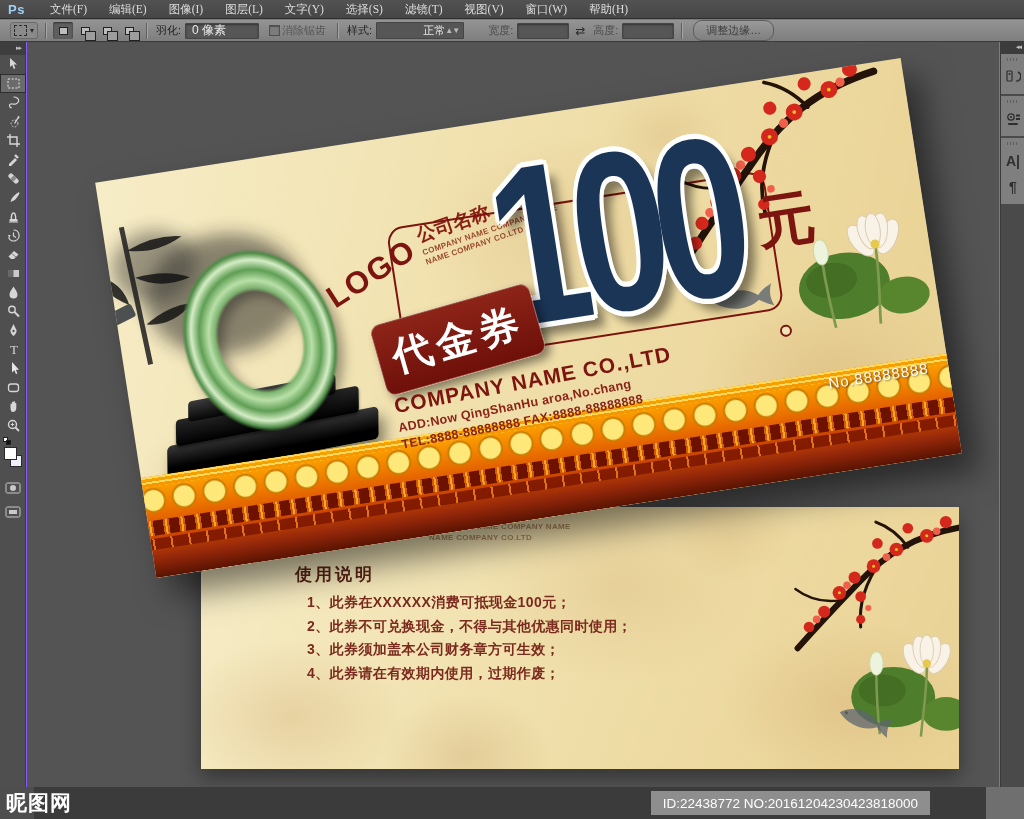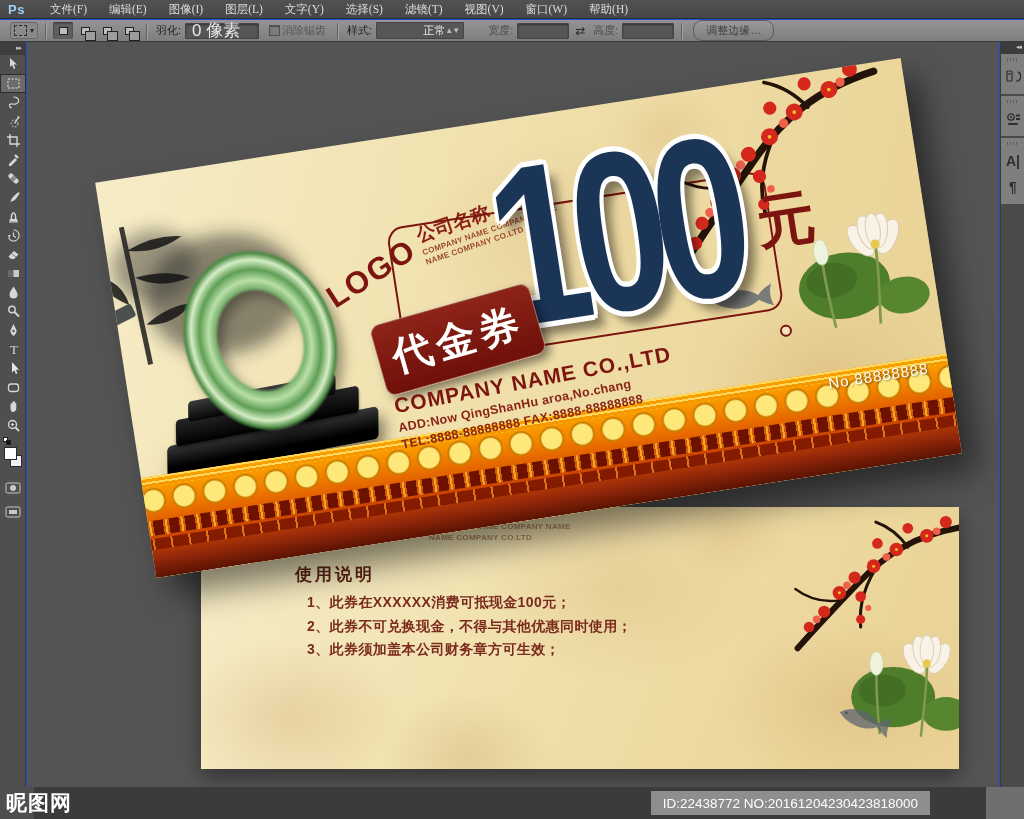--- a/index.html
+++ b/index.html
@@ -1,18 +1,18 @@
 <!DOCTYPE html>
 <html><head>
 <meta charset="utf-8">
 <style>
   * { margin:0; padding:0; box-sizing:border-box; }
   html,body { width:1024px; height:819px; overflow:hidden; background:#545454;
     font-family:"Liberation Sans", sans-serif; -webkit-font-smoothing:antialiased; }
-  .app { position:relative; width:1024px; height:819px; background:#1d4ed8; }
+  .app { position:relative; width:1024px; height:819px; background:#8b5cf6; }
 
   
   .menubar { position:absolute; left:0; top:0; width:1024px; height:19px;
     background:linear-gradient(#525252,#464646); border-bottom:1px solid #2e2e2e;
     display:flex; align-items:center; font-size:11.5px; color:#dcdcdc; }
   .ps-logo { color:#9fd0f5; font-weight:bold; font-size:13px; padding:0 14px 0 8px; letter-spacing:.5px; }
   .menu-item { padding:0 11px; cursor:default;font-family:Liberation Serif, serif; }
 
   
   .optionsbar { position:absolute; left:0; top:20px; width:1024px; height:22px;
@@ -25,21 +25,21 @@
   .drop-arrow { font-size:8px; color:#2c2c2c; }
   .mode-btns { display:flex; gap:2px; }
   .mode-btn { width:20px; height:17px; border-radius:2px; display:flex; align-items:center; justify-content:center; }
   .mode-btn.active { background:#5f5f5f; box-shadow:inset 0 1px 2px rgba(0,0,0,.5); }
   .mode-glyph { width:9px; height:8px; border:1px solid #222; background:#bdbdbd; position:relative; }
   .mode-glyph.b2::after,.mode-glyph.b3::after,.mode-glyph.b4::after { content:""; position:absolute;
     left:3px; top:3px; width:9px; height:8px; border:1px solid #222; background:#9d9d9d; }
   .ob-label { margin:0 4px 0 2px; }
   .ob-label.disabled { color:#555; }
   .field { background:#565656; border:1px solid #454545; box-shadow:inset 0 1px 2px rgba(0,0,0,.4);
-    color:#e8e8e8; font-size:17px; padding:1px 6px; height:16px; display:flex; align-items:center; border-radius:1px; }
+    color:#e8e8e8; font-size:12px; padding:1px 6px; height:16px; display:flex; align-items:center; border-radius:1px; }
   .field.feather { width:74px; }
   .field.dim { width:52px; color:#cfcfcf; }
   .checkbox { width:11px; height:11px; border:1px solid #4f4f4f; background:#7c7c7c;
     box-shadow:inset 0 1px 1px rgba(0,0,0,.35); margin-left:10px; }
   .dropdown { background:#565656; border:1px solid #454545; color:#e8e8e8; height:17px;
     width:88px; display:flex; align-items:center; justify-content:flex-end; padding:0 4px; border-radius:1px; }
   .updown { font-size:8px; color:#bbb; letter-spacing:-1px; }
   .swap-btn { margin:0 6px; color:#2a2a2a; font-size:12px; }
   .refine-btn { margin-left:4px; background:linear-gradient(#9a9a9a,#7f7f7f); border:1px solid #5c5c5c;
     border-radius:9px; color:#3f3f3f; font-size:11px; padding:2px 12px; }
@@ -394,20 +394,21 @@
       <div class="damask"></div>
       <div class="faint-co">
         <div>COMPANY NAME COMPANY NAME</div>
         <div>NAME COMPANY CO.LTD</div>
       </div>
       <div class="usage-title">使用说明</div>
       <ul class="terms">
         <li>1、此券在XXXXXX消费可抵现金100元；</li>
         <li>2、此券不可兑换现金，不得与其他优惠同时使用；</li>
         <li>3、此券须加盖本公司财务章方可生效；</li>
+        <li>4、此券请在有效期内使用，过期作废；</li>
       </ul>
       <svg class="plum-back" viewBox="0 0 320 200">
         <g stroke="#241309" fill="none" stroke-linecap="round">
           <path d="M315 18 C 250 28 210 55 175 92 C 150 118 120 150 95 178" stroke-width="8"></path>
           <path d="M205 62 C 185 90 175 120 178 150" stroke-width="4"></path>
           <path d="M240 45 C 228 28 215 18 198 12" stroke-width="4"></path>
           <path d="M150 115 C 128 118 108 112 92 100" stroke-width="3"></path>
         </g>
         <g fill="#d5281c">
           <circle cx="290" cy="12" r="8"></circle>

